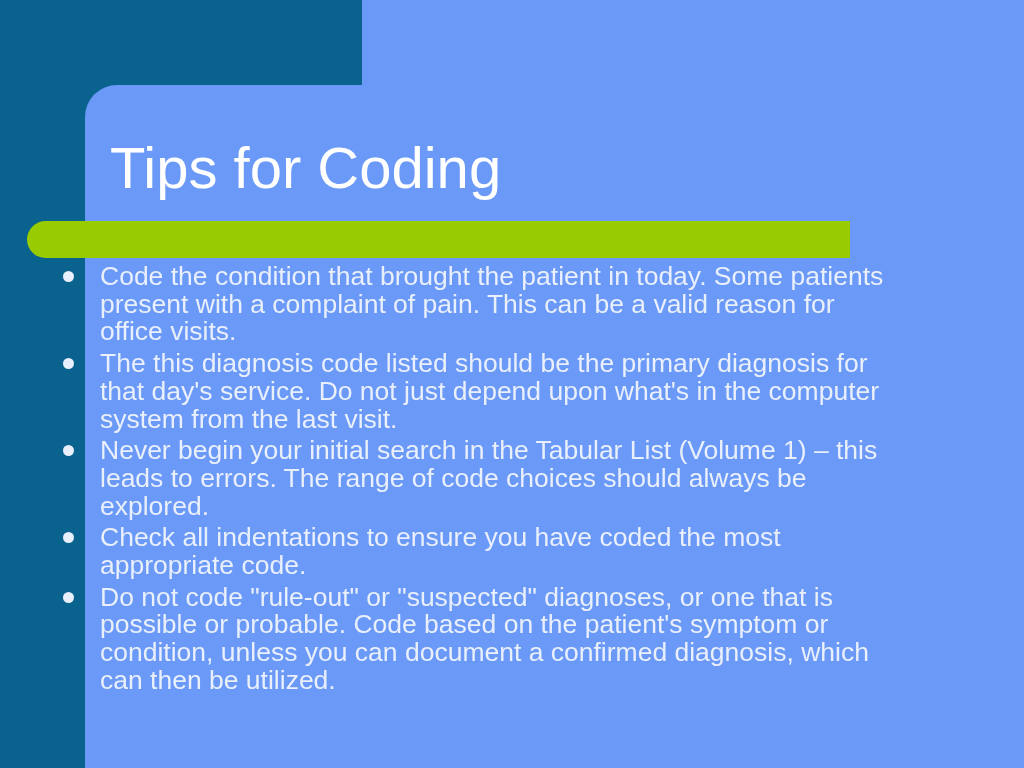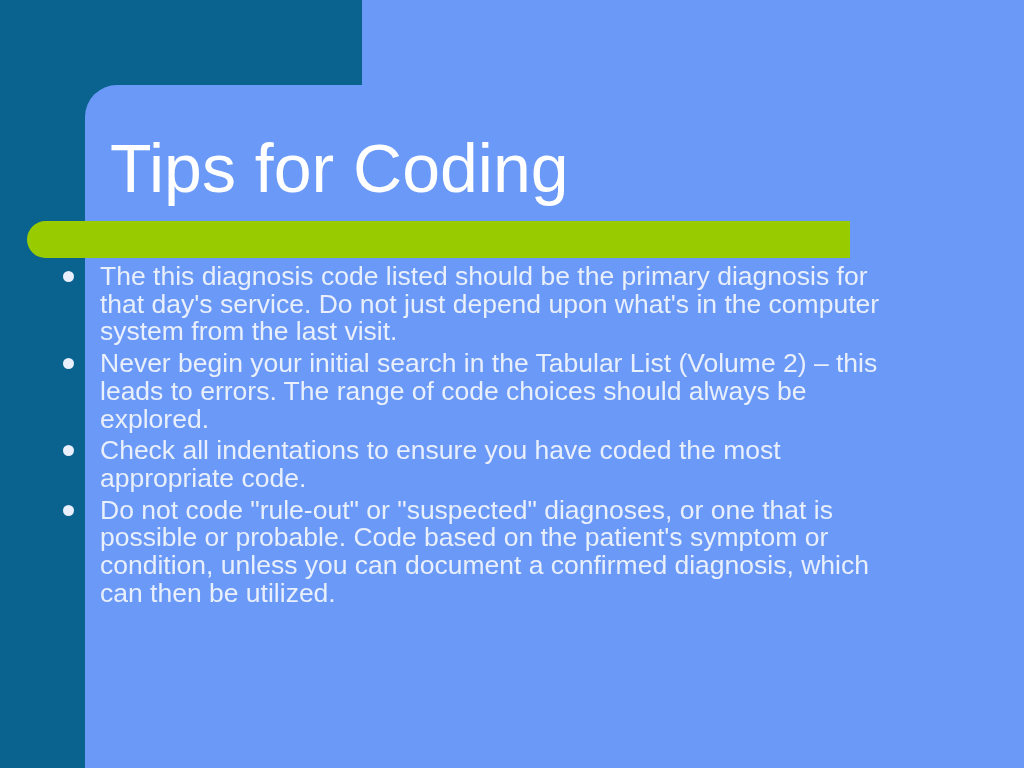--- a/index.html
+++ b/index.html
@@ -40,21 +40,21 @@
     top: 85px;
     width: 939px;
     height: 683px;
     border-top-left-radius: 32px;
     background: var(--slide-background, #6A99F7);
   }
   .title {
     position: absolute;
     left: 110px;
     top: 141px;
-    font-size: 68px;
+    font-size: 58px;
     line-height: 54px;
     font-weight: 400;
     color: var(--title-text, #FFFFFF);
     white-space: nowrap;
   }
   
   .greenbar {
     position: absolute;
     left: 27px;
     top: 221px;
@@ -96,27 +96,33 @@
 <div class="slide">
   <div class="band"></div>
   <div class="stripe"></div>
   <div class="panel"></div>
   <div class="greenbar"></div>
   <div class="title">Tips for Coding</div>
 
   <div class="bullets">
     <div class="bullet">
       <span class="dot"></span>
+      <div class="btext">Code the condition that brought the patient in today. Some patients
+present with a complaint of pain. This can be a valid reason for
+office visits.</div>
+    </div>
+    <div class="bullet">
+      <span class="dot"></span>
       <div class="btext">The this diagnosis code listed should be the primary diagnosis for
 that day's service. Do not just depend upon what's in the computer
 system from the last visit.</div>
     </div>
     <div class="bullet">
       <span class="dot"></span>
-      <div class="btext">Never begin your initial search in the Tabular List (Volume 2) – this
+      <div class="btext">Never begin your initial search in the Tabular List (Volume 1) – this
 leads to errors. The range of code choices should always be
 explored.</div>
     </div>
     <div class="bullet">
       <span class="dot"></span>
       <div class="btext">Check all indentations to ensure you have coded the most
 appropriate code.</div>
     </div>
     <div class="bullet">
       <span class="dot"></span>

